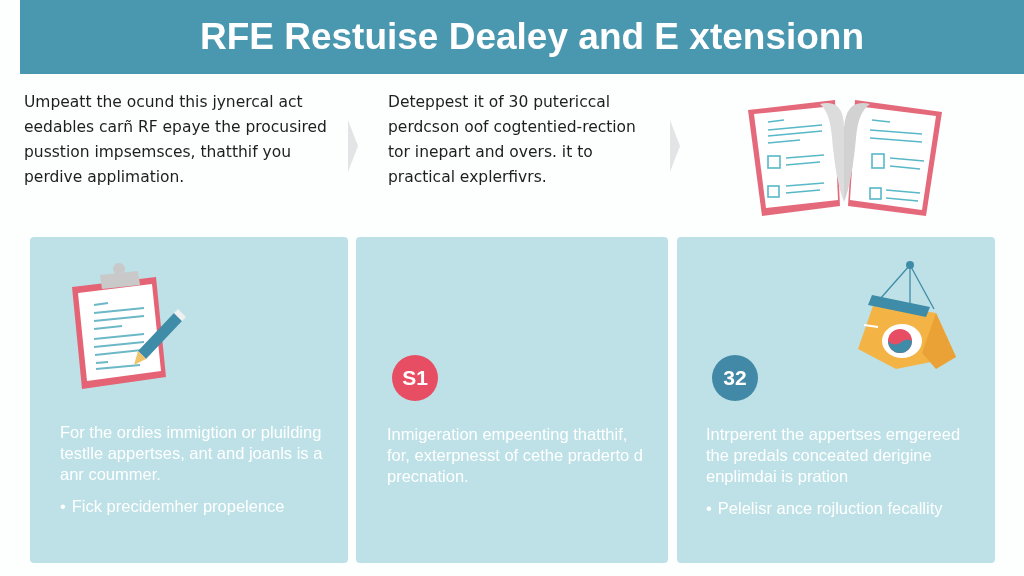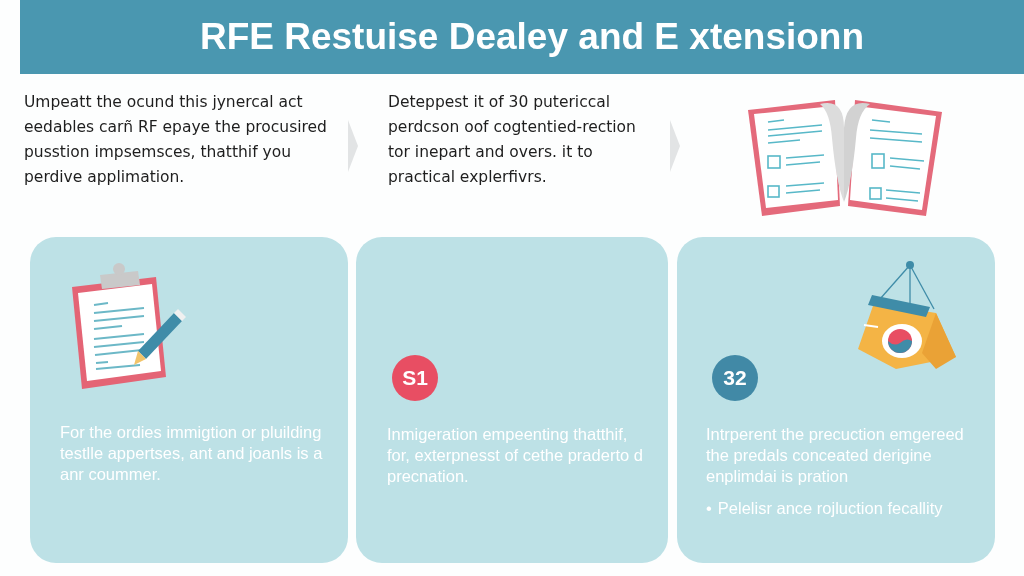--- a/index.html
+++ b/index.html
@@ -27,21 +27,21 @@
     border-top: 26px solid transparent; border-bottom: 26px solid transparent;
     border-left: 10px solid #e2e4e5;
   }
   .chev-1 { left: 348px; top: 120px; }
   .chev-2 { left: 670px; top: 120px; }
 
   .book { position: absolute; left: 740px; top: 98px; width: 210px; height: 120px; }
 
   .card {
     position: absolute; top: 237px; height: 326px; background: #bde1e6;
-    border-radius: 26px;
+    border-radius: 4px;
   }
   .card-1 { left: 30px; width: 318px; }
   .card-2 { left: 356px; width: 312px; }
   .card-3 { left: 677px; width: 318px; }
 
   .card-text {
     position: absolute; left: 30px; top: 185px; right: 20px;
     color: #ffffff; font-family: "Liberation Sans", sans-serif; font-size: 16.5px; line-height: 21px;
   }
   .card-2 .card-text { left: 31px; top: 187px; }
@@ -119,20 +119,21 @@
       <line x1="31" y1="100" x2="78" y2="95"></line>
       <line x1="32" y1="108" x2="44" y2="107"></line>
       <line x1="32" y1="114" x2="76" y2="110"></line>
     </g>
     <path d="M110 58 L118 66 L82 104 L74 96 Z" fill="#3f8ca8"></path>
     <path d="M110 58 L114 54 L122 62 L118 66 Z" fill="#f0f0f0"></path>
     <path d="M74 96 L82 104 L70 110 Z" fill="#f2c46a"></path>
   </svg>
   <div class="card-text">
     <p>For the ordies immigtion or pluilding testlle appertses, ant and joanls is a anr coummer.</p>
+    <p class="card-bullet"><span class="dot">•</span><span>Fick precidemher propelence</span></p>
   </div>
 </div>
 
 <div class="card card-2">
   <div class="badge badge-1">S1</div>
   <div class="card-text">
     <p>Inmigeration empeenting thatthif, for, exterpnesst of cethe praderto d precnation.</p>
   </div>
 </div>
 
@@ -147,16 +148,16 @@
     <path d="M22 46 L84 56 L104 100 L44 112 L6 92 Z" fill="#f4b445"></path>
     <path d="M84 56 L104 100 L84 112 L70 96 Z" fill="#eaa236"></path>
     <path d="M20 38 L78 50 L74 60 L16 48 Z" fill="#3f8ca8"></path>
     <ellipse cx="50" cy="84" rx="20" ry="17" fill="#ffffff"></ellipse>
     <circle cx="48" cy="84" r="12" fill="#e84e63"></circle>
     <path d="M36 84 A12 12 0 0 0 60 84 Q54 80 48 86 Q42 90 36 84 Z" fill="#3f8ca8"></path>
     <line x1="12" y1="68" x2="26" y2="70" stroke="#ffffff" stroke-width="2"></line>
   </svg>
   <div class="badge badge-2">32</div>
   <div class="card-text">
-    <p>Intrperent the precuction emgereed the predals conceated derigine enplimdai is pration</p>
+    <p>Intrperent the appertses emgereed the predals conceated derigine enplimdai is pration</p>
     <p class="card-bullet"><span class="dot">•</span><span>Pelelisr ance rojluction fecallity</span></p>
   </div>
 </div>
 
 </body></html>

